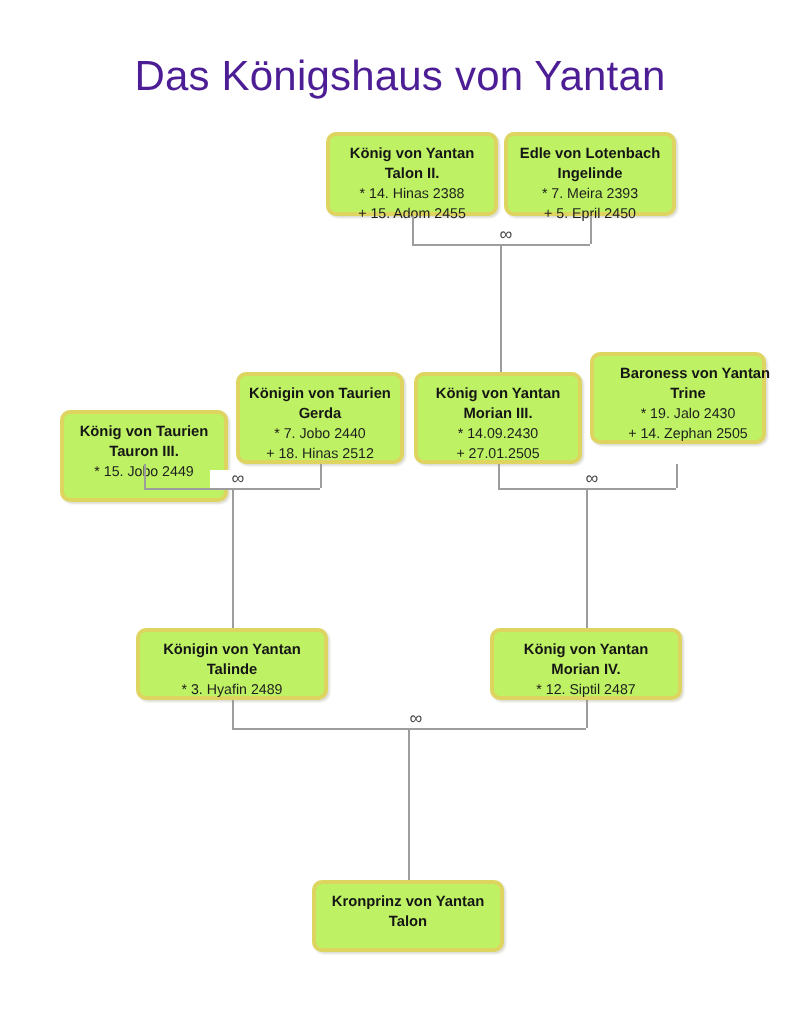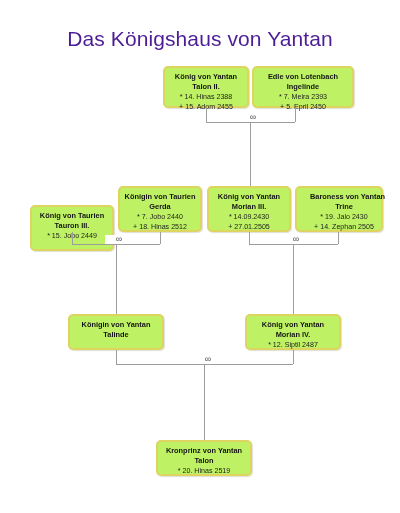--- a/index.html
+++ b/index.html
@@ -90,21 +90,21 @@
 
   <div class="title">Das Königshaus von Yantan</div>
 
   <div class="node" style="left:163px; top:66px; width:86px; height:42px;">
     <div class="title-line">König von Yantan</div>
     <div class="name-line">Talon II.</div>
     <div class="date-line">* 14. Hinas 2388</div>
     <div class="date-line">+ 15. Adom 2455</div>
   </div>
 
-  <div class="node" style="left:252px; top:66px; width:102px; height:42px;">
+  <div class="node" style="left:252px; top:66px; width:86px; height:42px;">
     <div class="title-line">Edle von Lotenbach</div>
     <div class="name-line">Ingelinde</div>
     <div class="date-line">* 7. Meira 2393</div>
     <div class="date-line">+ 5. Epril 2450</div>
   </div>
 
   <div class="vline" style="left:206px; top:108px; height:14px;"></div>
   <div class="vline" style="left:295px; top:108px; height:14px;"></div>
   <div class="hline" style="left:206px; top:122px; width:89px;"></div>
   <div class="marriage" style="left:239px; top:113px; width:22px;">∞</div>
@@ -124,21 +124,21 @@
     <div class="date-line">+ 18. Hinas 2512</div>
   </div>
 
   <div class="node" style="left:207px; top:186px; width:84px; height:46px;">
     <div class="title-line">König von Yantan</div>
     <div class="name-line">Morian III.</div>
     <div class="date-line">* 14.09.2430</div>
     <div class="date-line">+ 27.01.2505</div>
   </div>
 
-  <div class="node" style="left:295px; top:186px; width:88px; height:46px;padding-left:13px;">
+  <div class="node" style="left:295px; top:176px; width:88px; height:46px;padding-left:13px;">
     <div class="title-line">Baroness von Yantan</div>
     <div class="name-line">Trine</div>
     <div class="date-line">* 19. Jalo 2430</div>
     <div class="date-line">+ 14. Zephan 2505</div>
   </div>
 
   <div class="vline" style="left:72px;  top:232px; height:12px;"></div>
   <div class="vline" style="left:160px; top:232px; height:12px;"></div>
   <div class="hline" style="left:72px;  top:244px; width:88px;"></div>
   <div class="marriage" style="left:105px; top:235px; width:22px;">∞</div>
@@ -146,33 +146,33 @@
 
   <div class="vline" style="left:249px; top:232px; height:12px;"></div>
   <div class="vline" style="left:338px; top:232px; height:12px;"></div>
   <div class="hline" style="left:249px; top:244px; width:89px;"></div>
   <div class="marriage" style="left:282px; top:235px; width:22px;">∞</div>
   <div class="vline" style="left:293px; top:244px; height:70px;"></div>
 
   <div class="node" style="left:68px; top:314px; width:96px; height:36px;">
     <div class="title-line">Königin von Yantan</div>
     <div class="name-line">Talinde</div>
+    <div class="date-line">* 3. Hyafin 2489</div>
   </div>
 
   <div class="node" style="left:245px; top:314px; width:96px; height:36px;">
     <div class="title-line">König von Yantan</div>
     <div class="name-line">Morian IV.</div>
     <div class="date-line">* 12. Siptil 2487</div>
   </div>
 
   <div class="vline" style="left:116px; top:350px; height:14px;"></div>
   <div class="vline" style="left:293px; top:350px; height:14px;"></div>
   <div class="hline" style="left:116px; top:364px; width:177px;"></div>
   <div class="marriage" style="left:194px; top:355px; width:22px;">∞</div>
   <div class="vline" style="left:204px; top:364px; height:76px;"></div>
 
   <div class="node" style="left:156px; top:440px; width:96px; height:36px;">
     <div class="title-line">Kronprinz von Yantan</div>
     <div class="name-line">Talon</div>
-    <div class="date-line">* 20. Hinas 2519</div>
   </div>
 
 </div>
 
 </body></html>

